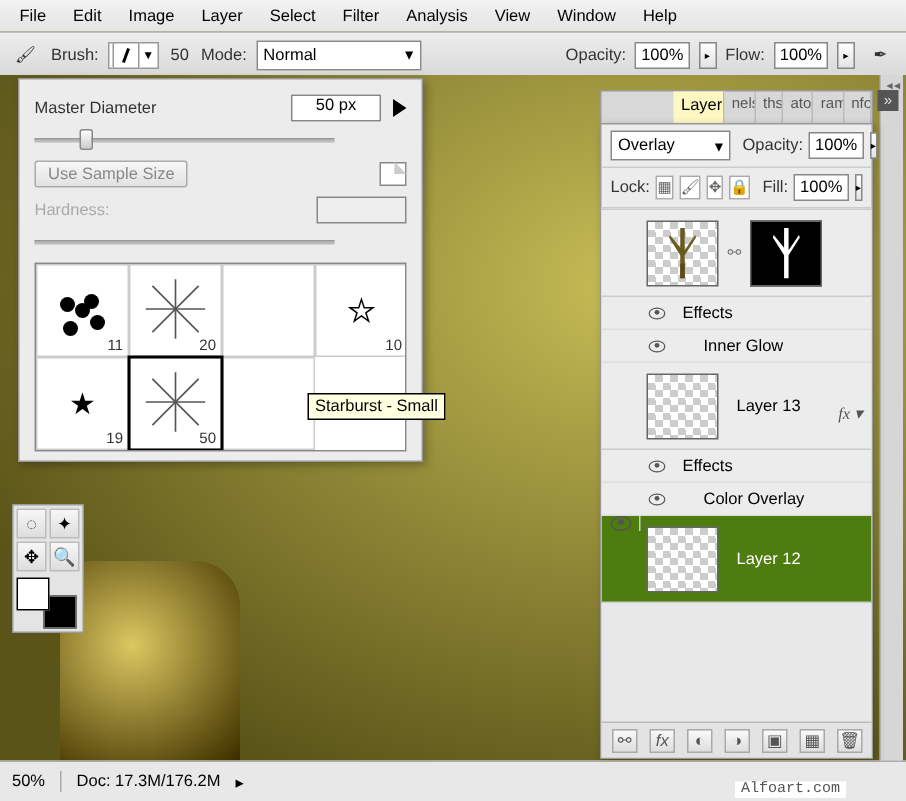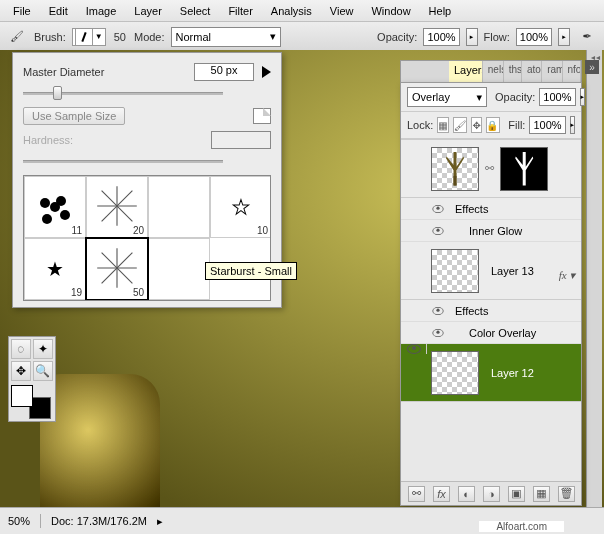--- a/index.html
+++ b/index.html
@@ -95,21 +95,21 @@
 .fx-row { display: flex; align-items: center; height: 22px; border-bottom: 1px solid #ddd; padding-left: 30px; background: #ececec; font-size: 10px; }
 .fx-row .eye { margin-right: 10px; transform: scale(.8); }
 .fx-row .indent { width: 14px; }
 
 .layers-footer { height: 24px; background: #e3e3e3; border-top: 1px solid #bbb; display: flex; align-items: center; justify-content: flex-end; gap: 8px; padding: 0 6px; }
 .ft { width: 17px; height: 16px; border: 1px solid #aaa; background: linear-gradient(#fafafa,#ddd); display: flex; align-items: center; justify-content: center; font-size: 11px; color: #555; }
 
 .right-collapse { position: absolute; top: 50px; right: 2px; width: 16px; bottom: 22px; background: #d6d6d6; border-left: 1px solid #999; }
 .right-collapse::before { content: "◄◄"; font-size: 7px; color: #666; display: block; text-align: center; padding-top: 4px; letter-spacing: -2px; }
 
-.watermark { position: absolute; bottom: 2px; right: 40px; font-family: Liberation Sans, sans-serif; font-size: 10px; color: #555; background: #fff; padding: 0 17px; }
+.watermark { position: absolute; bottom: 2px; right: 40px; font-family: Liberation Mono, monospace; font-size: 10px; color: #555; background: #fff; padding: 0 4px; }
 </style>
 </head>
 <body>
 
 <div class="menubar">
   <span>File</span>
   <span>Edit</span>
   <span>Image</span>
   <span>Layer</span>
   <span>Select</span>

